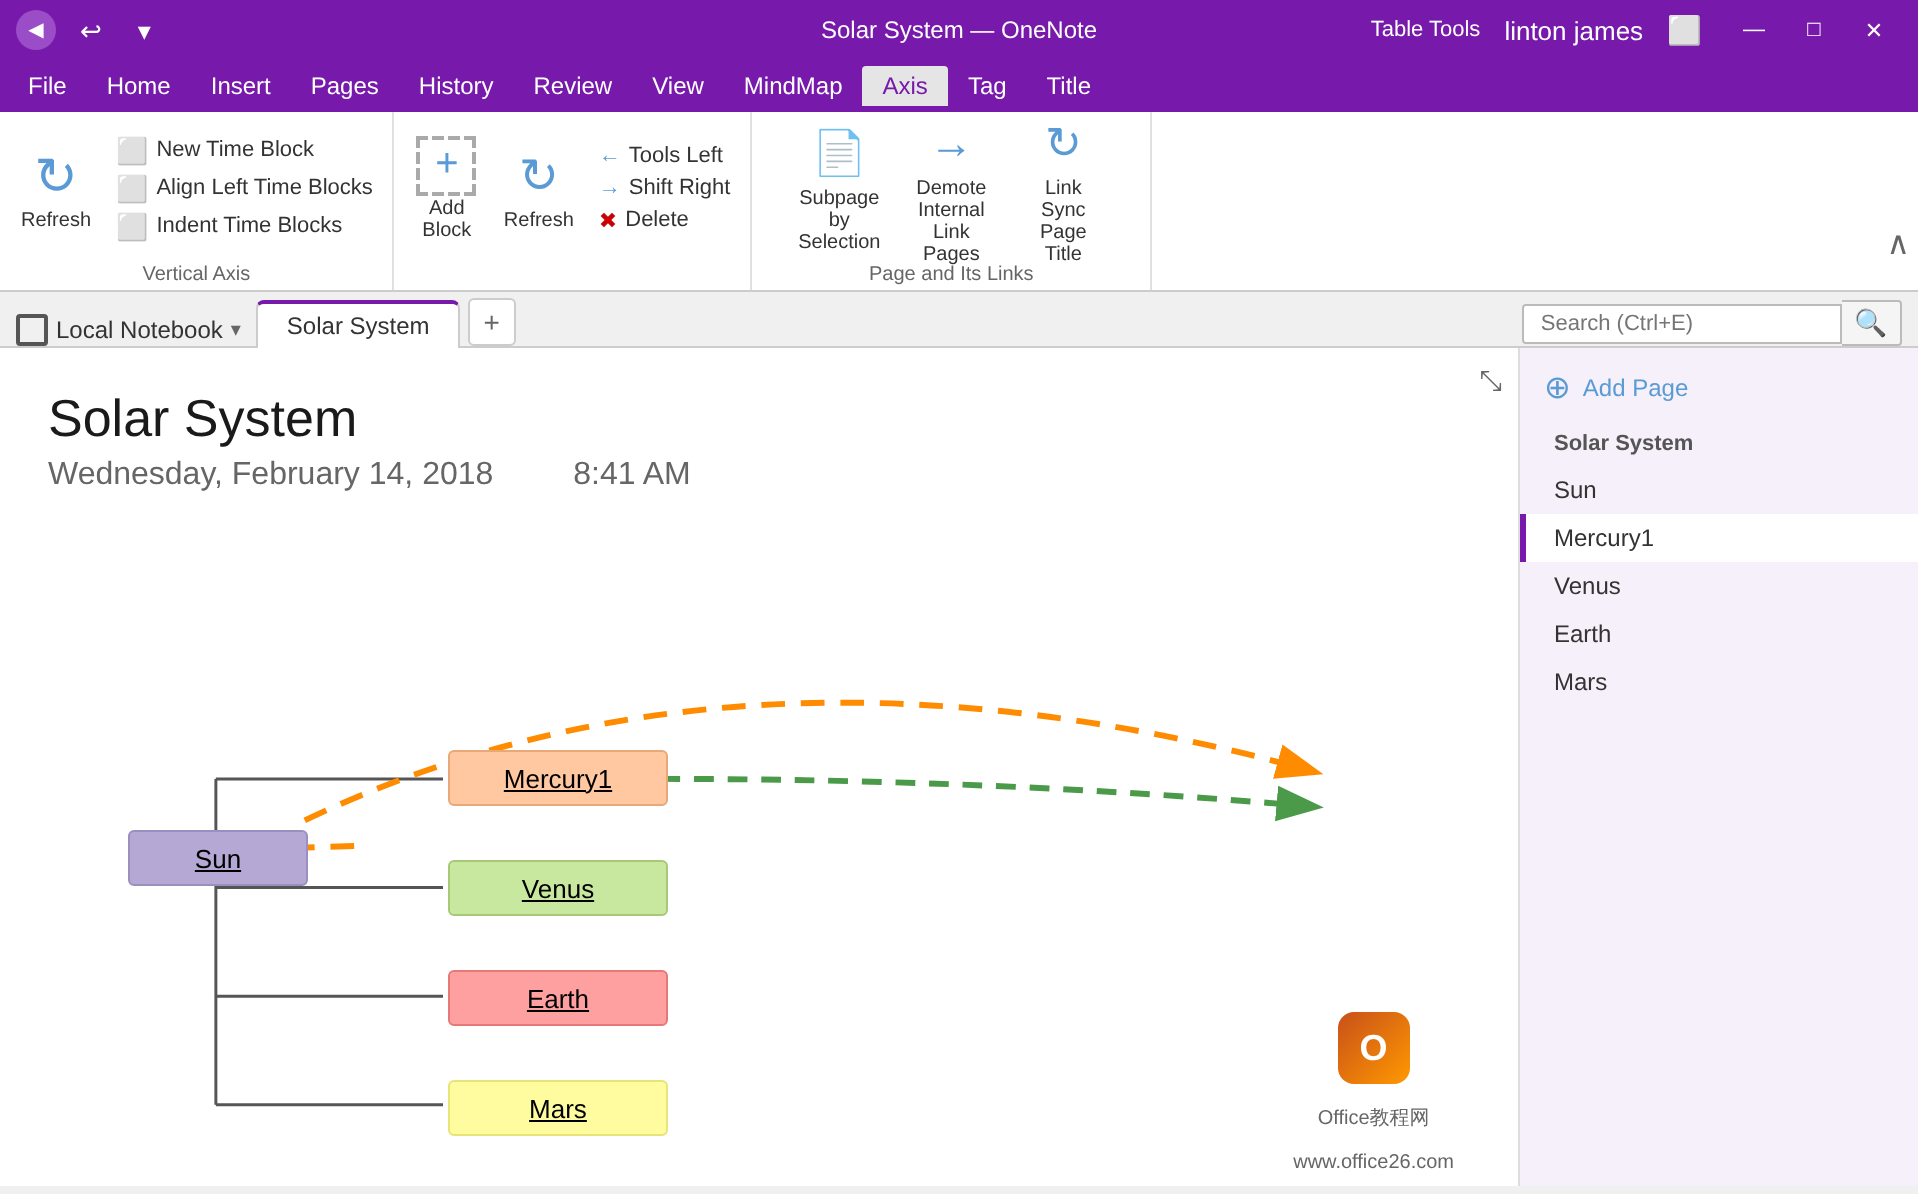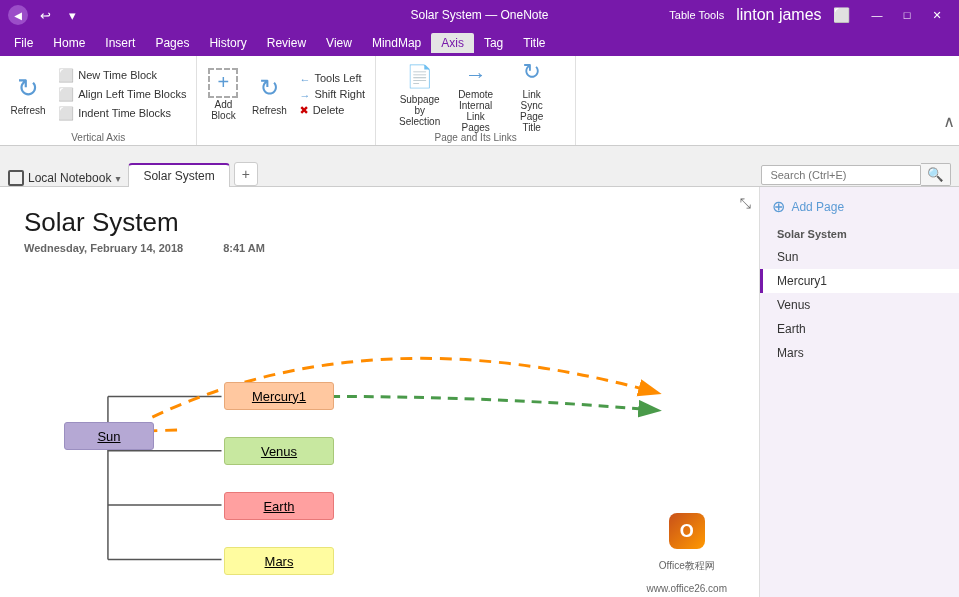--- a/index.html
+++ b/index.html
@@ -152,21 +152,21 @@
       top: 56px;
       font-size: 16px;
       color: #666;
       cursor: pointer;
     }
     #ribbon-container { position: relative; }
 
     
     #tabbar {
       background: #f0f0f0;
-      height: 41px;
+      height: 28px;
       display: flex;
       align-items: flex-end;
       padding: 0 8px;
       border-bottom: 1px solid #ccc;
     }
     .notebook-section {
       display: flex;
       align-items: center;
       gap: 4px;
       margin-right: 8px;
@@ -243,26 +243,25 @@
       overflow: hidden;
       position: relative;
     }
     .page-title {
       font-size: 26px;
       font-weight: 300;
       color: #1a1a1a;
       margin-bottom: 4px;
     }
     .page-meta {
-      font-size: 11px;
+      font-size: 16px;
       color: #666;
       margin-bottom: 8px;
       display: flex;
       gap: 40px;
-      font-weight: bold;
     }
     .expand-btn {
       position: absolute;
       top: 8px;
       right: 8px;
       font-size: 14px;
       color: #666;
       cursor: pointer;
     }
 
@@ -395,21 +394,21 @@
 
 <div id="titlebar">
   <div class="left-controls">
     <div class="titlebar-icon">◀</div>
     <span class="titlebar-btn">↩</span>
     <span class="titlebar-btn">▾</span>
   </div>
   <span class="title-center">Solar System — OneNote</span>
   <div class="right-controls">
     <span style="font-size:11px;color:white;">Table Tools</span>
-    <span style="font-size:16px;color:white;">linton james</span>
+    <span style="font-size:13px;color:white;">linton james</span>
     <span style="font-size:14px;">⬜</span>
     <div class="window-controls">
       <div class="win-btn">—</div>
       <div class="win-btn">□</div>
       <div class="win-btn close">✕</div>
     </div>
   </div>
 </div>
 
 <div id="menubar">

